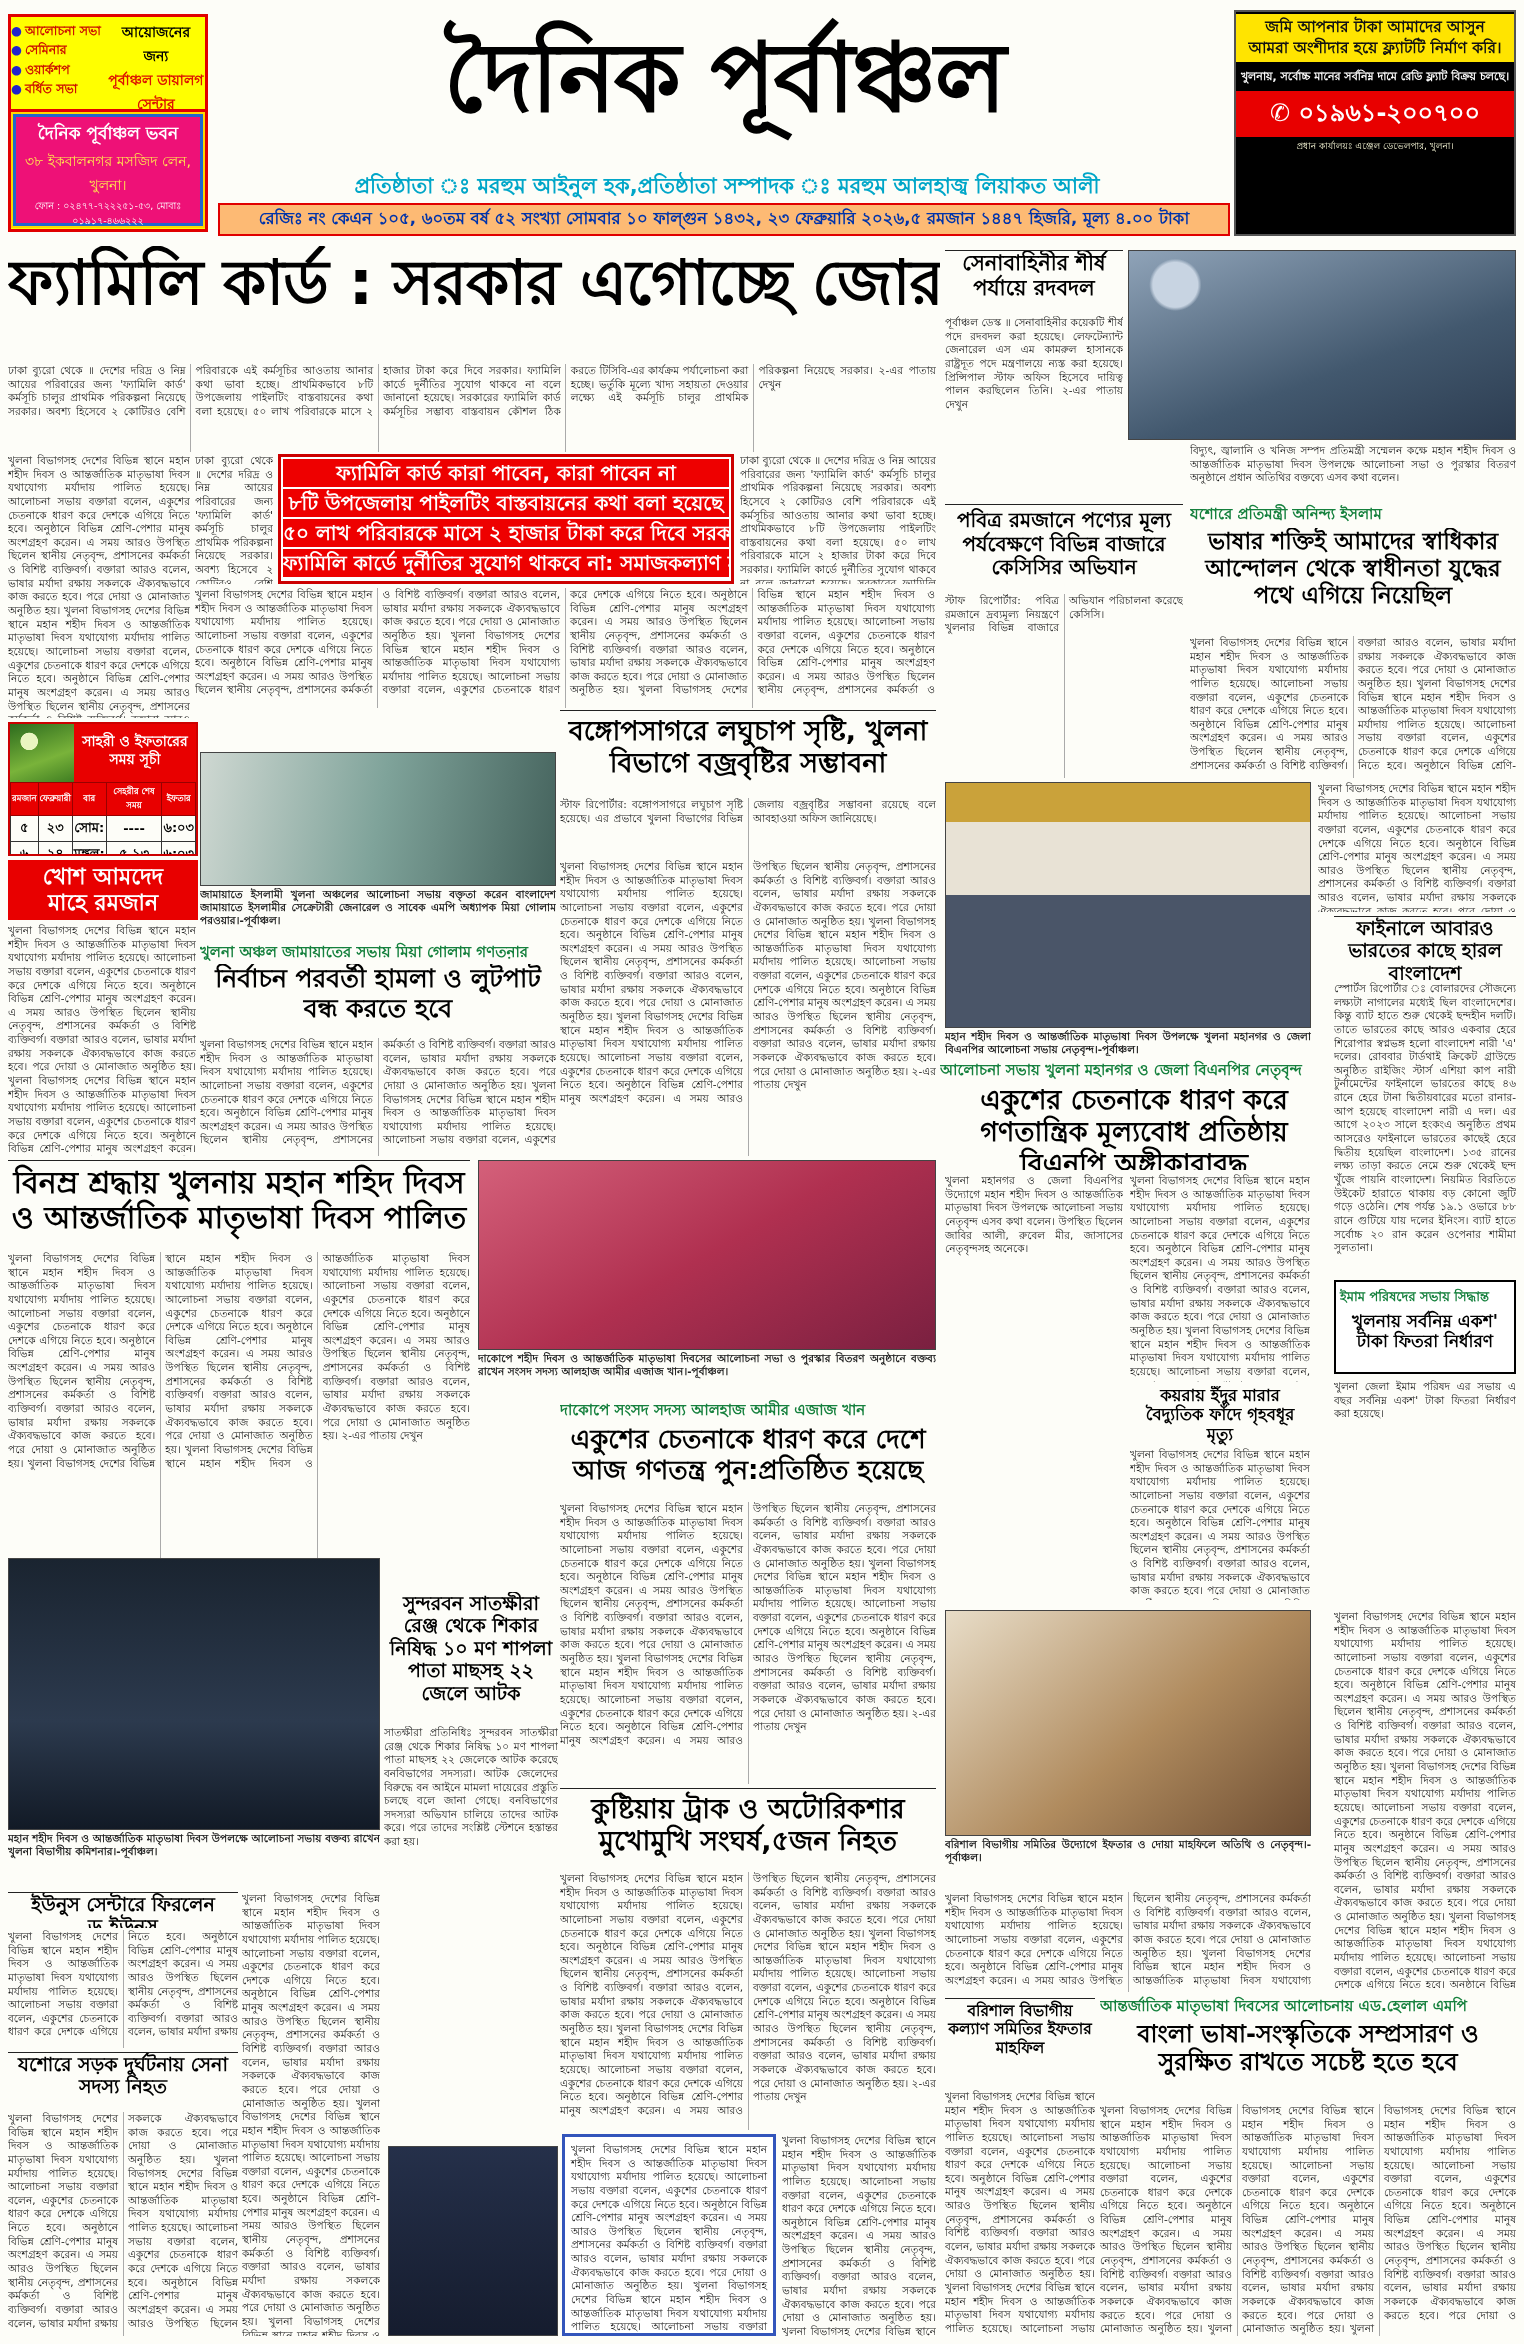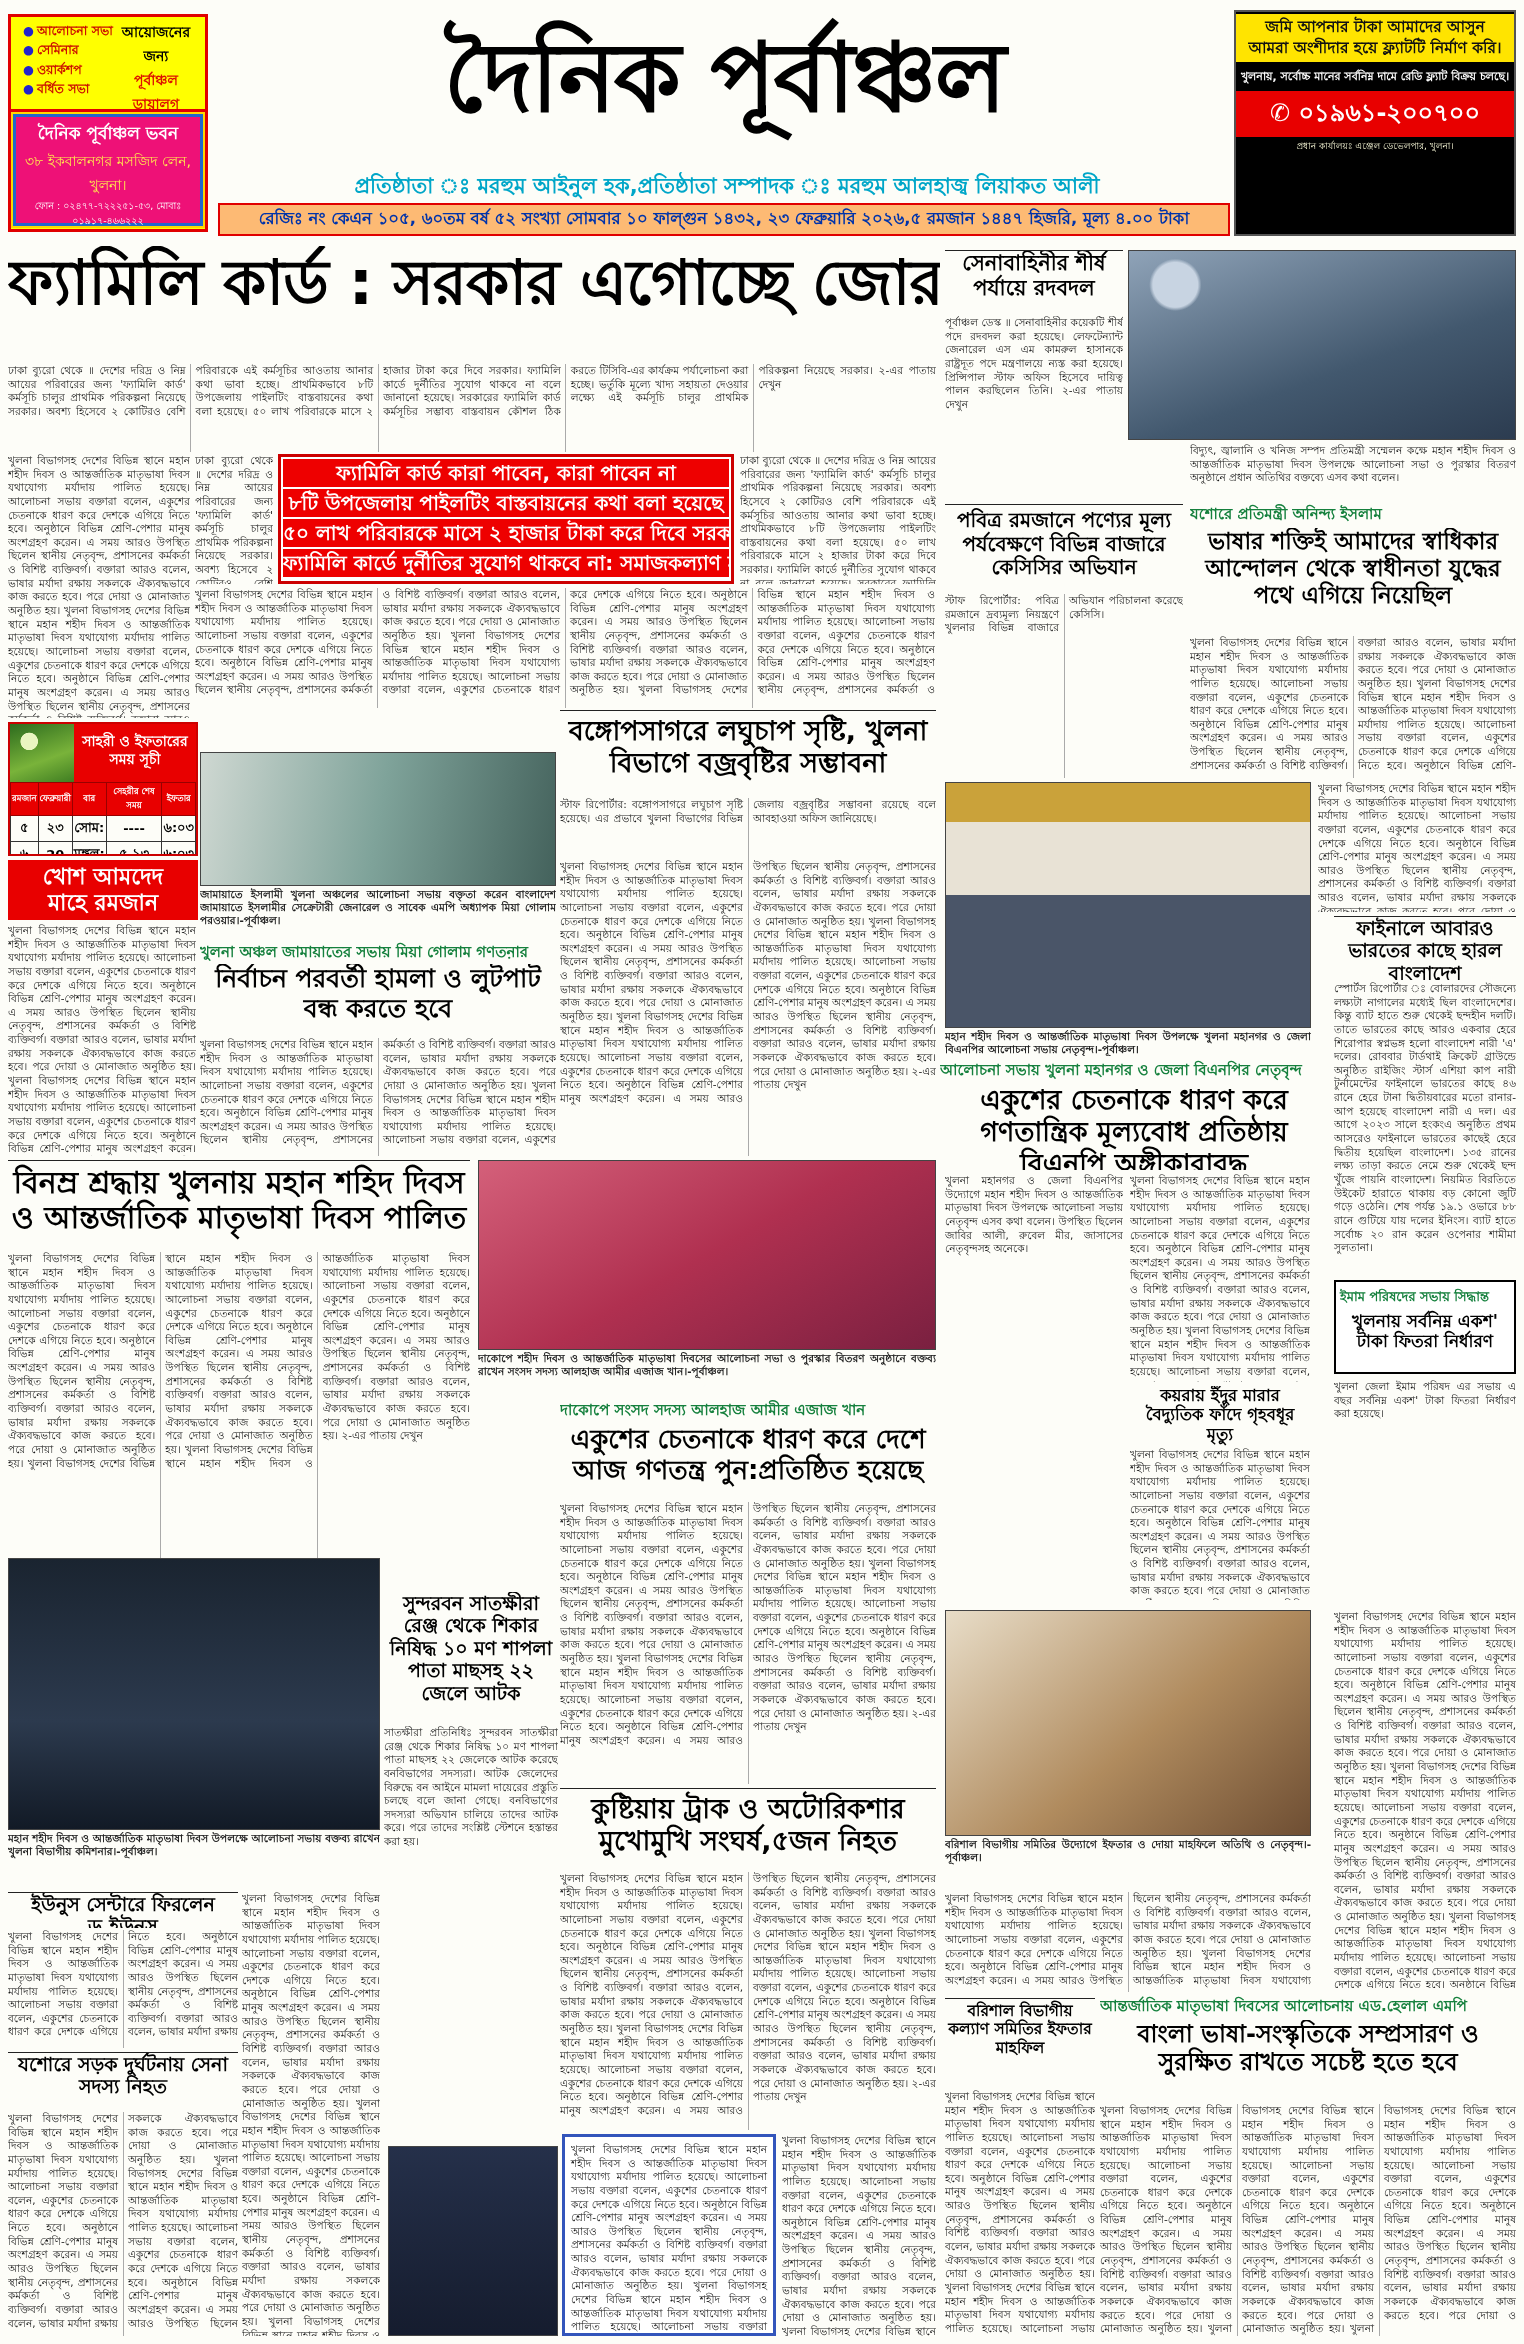--- a/index.html
+++ b/index.html
@@ -1,21 +1,21 @@
 <!DOCTYPE html>
 <html><head>
 <meta charset="utf-8">
 <style>
   html,body{margin:0;padding:0;}
   body{width:1524px;height:2344px;position:relative;background:#fdfdf8;
        font-family:"DejaVu Sans","Liberation Sans",sans-serif;color:#111;overflow:hidden;}
   .abs{position:absolute;box-sizing:border-box;overflow:hidden;}
   
   .lad{background:#ffff00;border:3px solid #e00000;}
-  .lad-in{display:flex;padding:4px 12px;}
+  .lad-in{display:flex;padding:4px 0;}
   .lad-bul{font-size:12.5px;font-weight:bold;color:#cc1100;line-height:1.55;white-space:nowrap;}
   .lad-bul .dot{color:#2222cc;margin-right:3px;}
   .lad-r{margin-left:6px;text-align:center;flex:1;}
   .lad-r .a1{font-size:14px;font-weight:bold;color:#000;}
   .lad-r .a2{font-size:14px;font-weight:bold;color:#dd1100;}
   .pink{background:#ee1177;border:3px solid #2266cc;outline:2px solid #ffd700;margin:2px;text-align:center;padding:3px 2px;}
   .pink .b1{color:#fff;font-weight:bold;font-size:17px;}
   .pink .b2{color:#ffe94d;font-size:14px;margin-top:2px;}
   .pink .b3{color:#fff;font-size:9.5px;margin-top:1px;}
   .masthead{font-size:96px;font-weight:bold;color:#000;text-align:center;line-height:1.35;letter-spacing:-2px;white-space:nowrap;}
@@ -174,21 +174,21 @@
     </tr>
     <tr>
       <td>৫</td>
       <td>২৩</td>
       <td>সোম:</td>
       <td>----</td>
       <td>৬:০৩</td>
     </tr>
     <tr>
       <td>৬</td>
-      <td>20</td>
+      <td>২৪</td>
       <td>মঙ্গল:</td>
       <td>৫.১৩</td>
       <td>৬:০৩</td>
     </tr>
   </tbody>
     </table>
 </div>
 <div class="abs khosh" style="left:8px;top:860px;width:190px;height:60px;">
   <div>খোশ আমদেদ</div>
   <div>মাহে রমজান</div>

